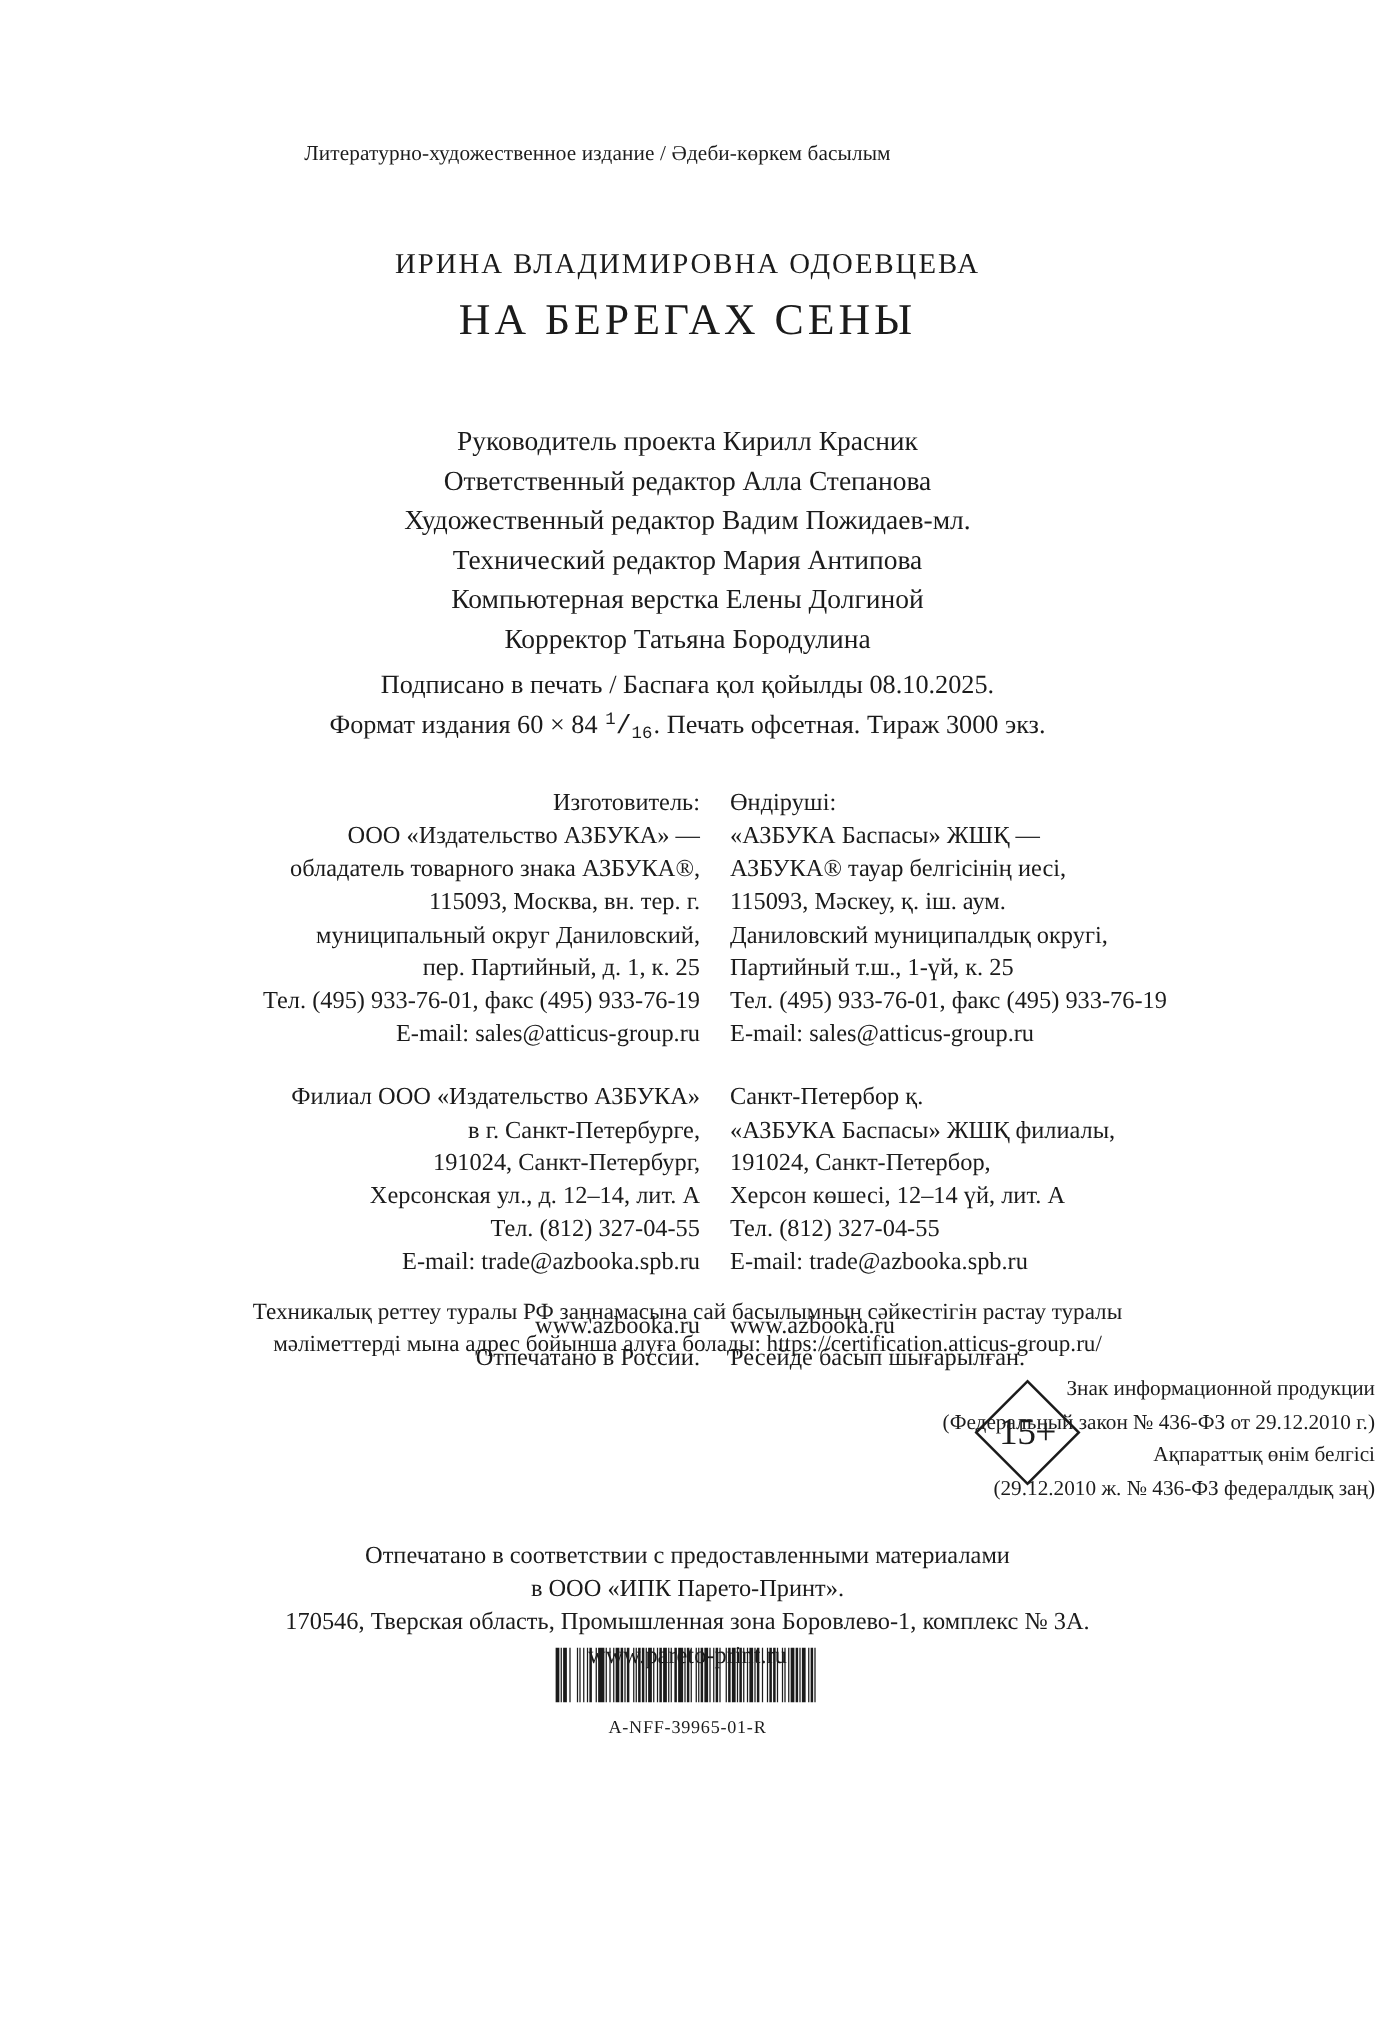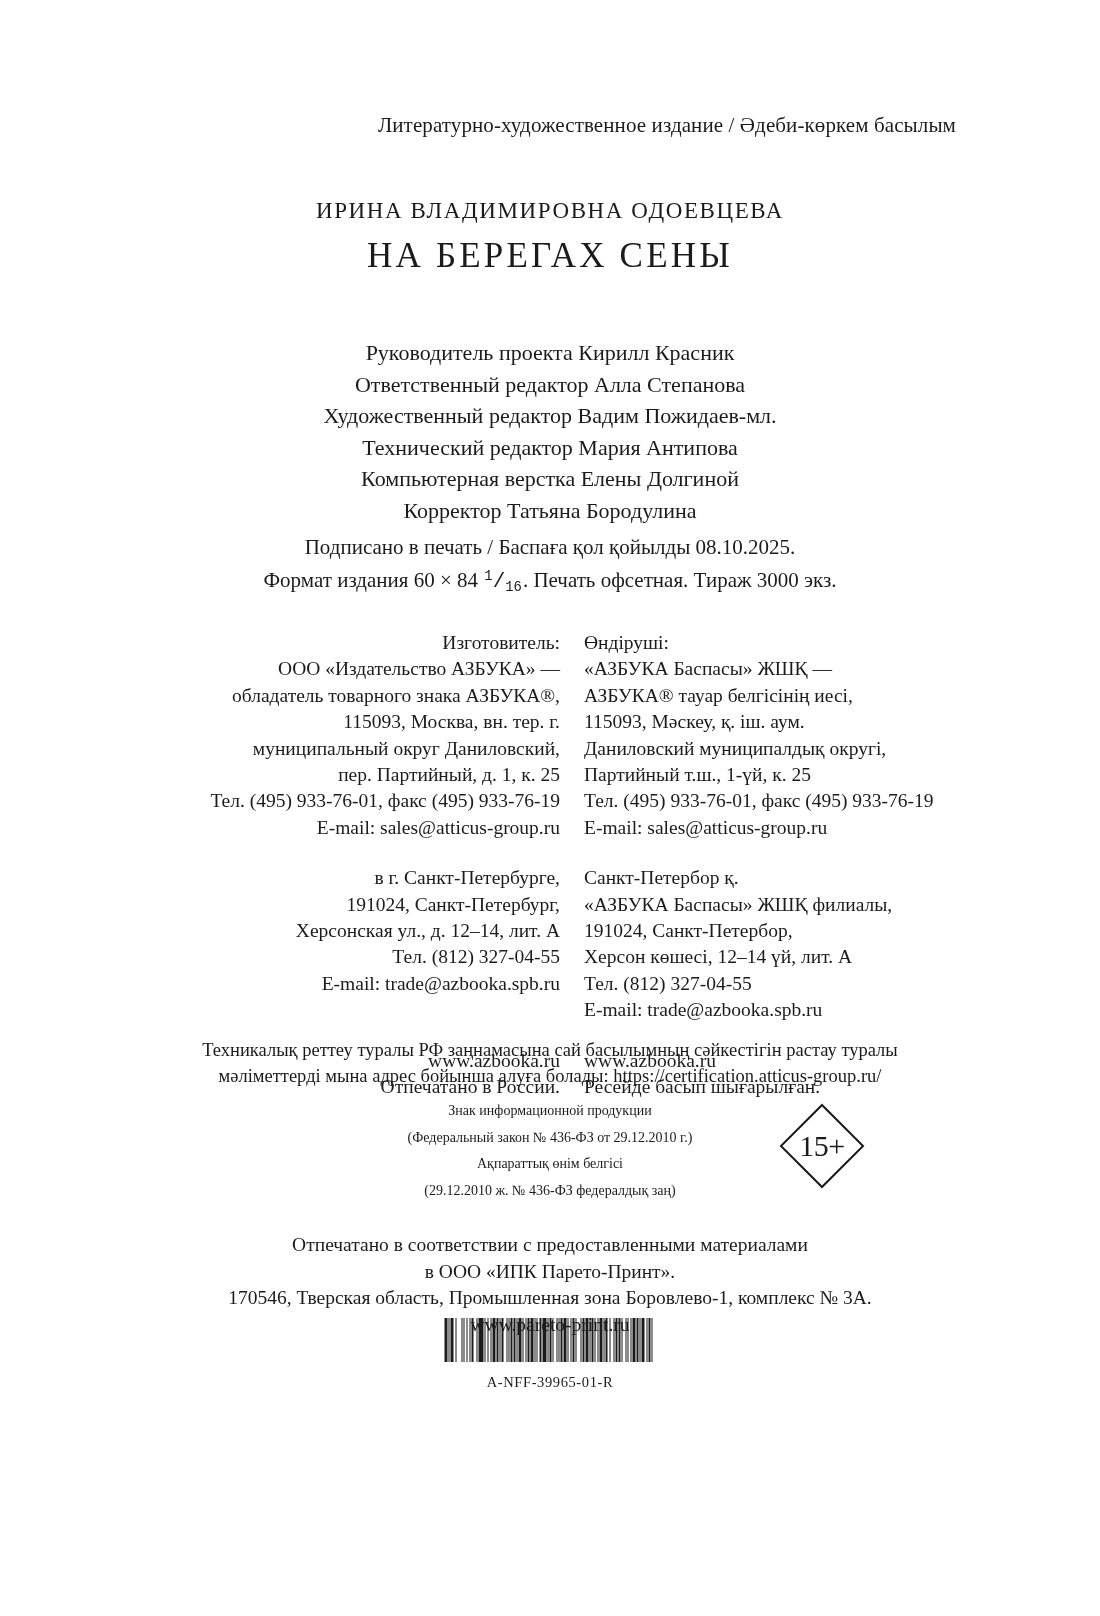--- a/index.html
+++ b/index.html
@@ -21,22 +21,22 @@
     position: relative;
     box-sizing: border-box;
   }
 
   
   .imprint-kind {
     position: absolute;
     top: 113px;
     left: 0;
     width: 956px;
-    text-align: right;
-    font-size: 21px;
+    text-align: center;
+    font-size: 17px;
     letter-spacing: 0.1px;
   }
 
   
   .author-block {
     position: absolute;
     top: 198px;
     left: 0;
     width: 1100px;
     text-align: center;
@@ -128,22 +128,22 @@
     font-size: 18.5px;
     line-height: 26px;
   }
 
   
   .age-block {
     position: absolute;
     top: 1098px;
     left: 0;
     width: 1100px;
-    text-align: center;
-    font-size: 14px;
+    text-align: right;
+    font-size: 17px;
     line-height: 26.5px;
   }
   .age-badge {
     position: absolute;
     top: 1104px;
     left: 780px;
     width: 84px;
     height: 84px;
   }
   .age-badge .diamond {
@@ -249,20 +249,21 @@
         <div>Партийный т.ш., 1-үй, к. 25</div>
         <div>Тел. (495) 933-76-01, факс (495) 933-76-19</div>
         <div>E-mail: sales@atticus-group.ru</div>
       </div>
     </div>
 
     <div class="pub-gap"></div>
 
     <div class="pub-row">
       <div class="pub-col-ru">
+        <div>Филиал ООО «Издательство АЗБУКА»</div>
         <div>в г. Санкт-Петербурге,</div>
         <div>191024, Санкт-Петербург,</div>
         <div>Херсонская ул., д. 12–14, лит. А</div>
         <div>Тел. (812) 327-04-55</div>
         <div>E-mail: trade@azbooka.spb.ru</div>
       </div>
       <div class="pub-col-kk">
         <div>Санкт-Петербор қ.</div>
         <div>«АЗБУКА Баспасы» ЖШҚ филиалы,</div>
         <div>191024, Санкт-Петербор,</div>

